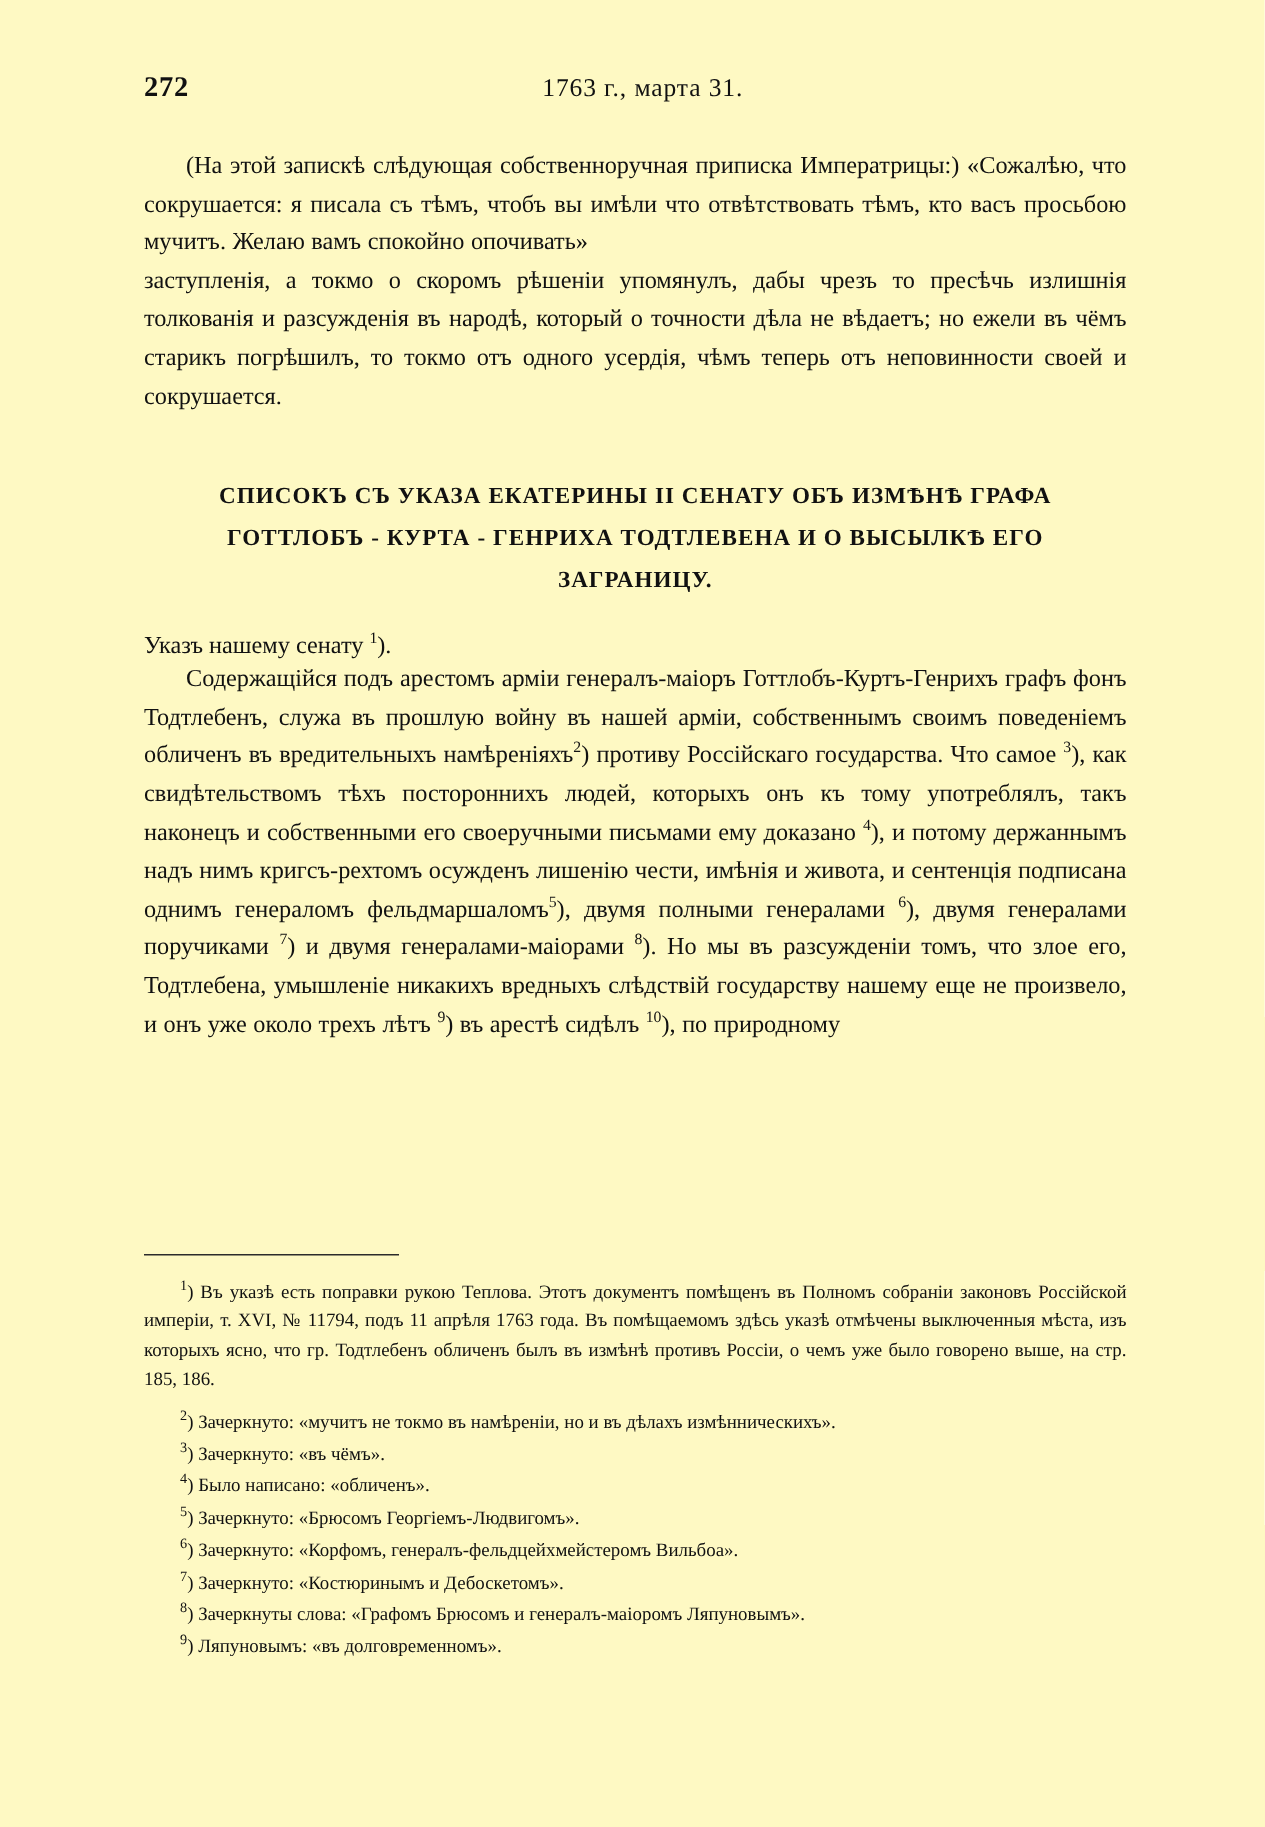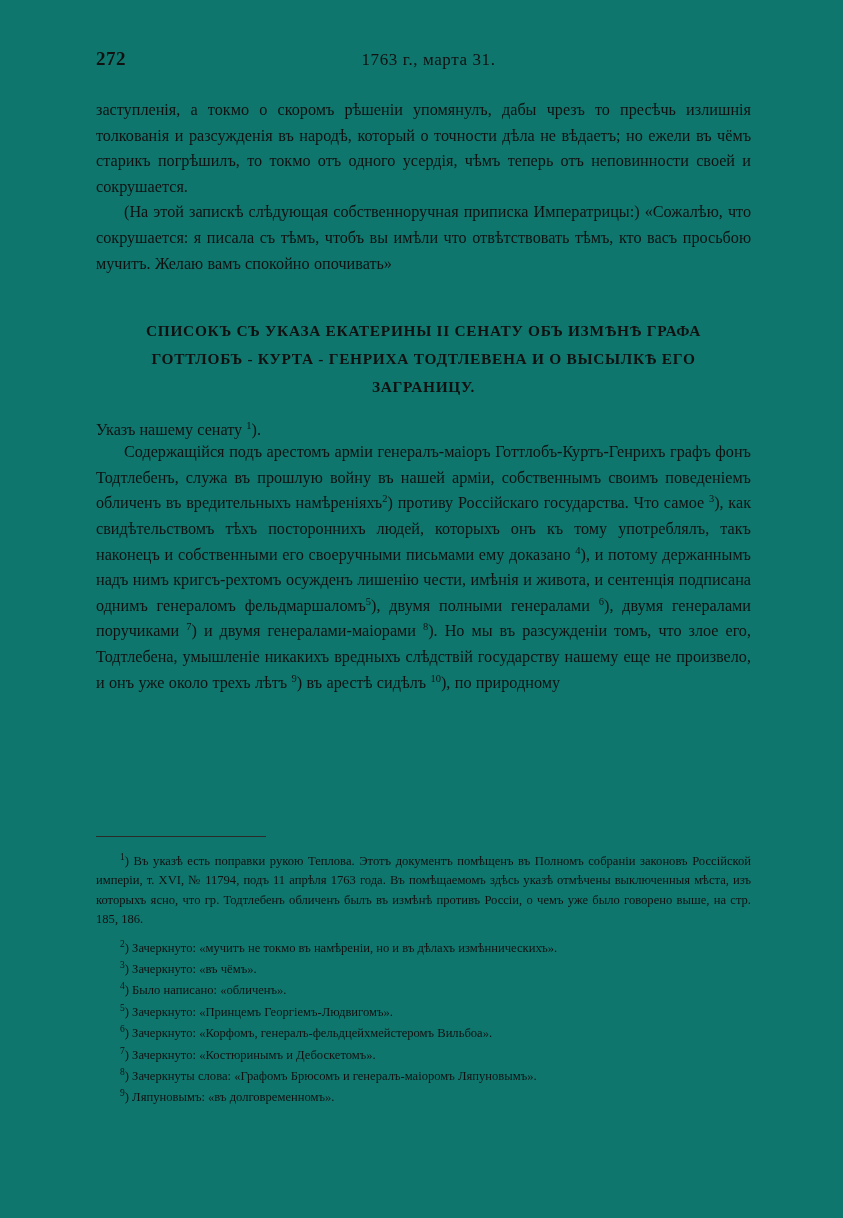--- a/index.html
+++ b/index.html
@@ -13,21 +13,21 @@
     font-family: "Liberation Serif", "DejaVu Serif", serif;
     color: #111111;
     position: relative;
     overflow: hidden;
   }
   .page {
     position: absolute;
     left: 0; top: 0;
     width: 843px;
     height: 1218px;
-    background: #0f766e;
+    background: #fef9c3;
   }
   .content {
     position: absolute;
     left: 96px;
     top: 48px;
     width: 655px;
   }
   
   .page-header {
     display: flex;
@@ -123,42 +123,42 @@
 
 <div class="page">
 
   <div class="content">
 
     <div class="page-header">
       <div class="folio">272</div>
       <div class="running-title">1763 г., марта 31.</div>
     </div>
 
+    <p class="body-par indent">(На этой запискѣ слѣдующая собственноручная приписка Императрицы:) «Сожалѣю, что сокрушается: я писала съ тѣмъ, чтобъ вы имѣли что отвѣтствовать тѣмъ, кто васъ просьбою мучитъ. Желаю вамъ спокойно опочивать»</p>
+
     <p class="body-par">заступленія, а токмо о скоромъ рѣшеніи упомянулъ, дабы чрезъ то пресѣчь излишнія толкованія и разсужденія въ народѣ, который о точности дѣла не вѣдаетъ; но ежели въ чёмъ старикъ погрѣшилъ, то токмо отъ одного усердія, чѣмъ теперь отъ неповинности своей и сокрушается.</p>
-
-    <p class="body-par indent">(На этой запискѣ слѣдующая собственноручная приписка Императрицы:) «Сожалѣю, что сокрушается: я писала съ тѣмъ, чтобъ вы имѣли что отвѣтствовать тѣмъ, кто васъ просьбою мучитъ. Желаю вамъ спокойно опочивать»</p>
 
     <div class="doc-title">СПИСОКЪ СЪ УКАЗА ЕКАТЕРИНЫ II СЕНАТУ ОБЪ ИЗМѢНѢ ГРАФА ГОТТЛОБЪ - КУРТА - ГЕНРИХА ТОДТЛЕВЕНА И О ВЫСЫЛКѢ ЕГО ЗАГРАНИЦУ.</div>
 
 
     <div class="doc-address">
       <span>Указъ нашему сенату </span><sup>1</sup><span>).</span>
     </div>
 
     <p class="body-par indent doc-body"><span>Содержащійся подъ арестомъ арміи генералъ-маіоръ Готтлобъ-Куртъ-Генрихъ графъ фонъ Тодтлебенъ, служа въ прошлую войну въ нашей арміи, собственнымъ своимъ поведеніемъ обличенъ въ вредительныхъ намѣреніяхъ</span><sup>2</sup><span>) противу Россійскаго государства. Что самое </span><sup>3</sup><span>), как свидѣтельствомъ тѣхъ постороннихъ людей, которыхъ онъ къ тому употреблялъ, такъ наконецъ и собственными его своеручными письмами ему доказано </span><sup>4</sup><span>), и потому держаннымъ надъ нимъ кригсъ-рехтомъ осужденъ лишенію чести, имѣнія и живота, и сентенція подписана однимъ генераломъ фельдмаршаломъ</span><sup>5</sup><span>), двумя полными генералами </span><sup>6</sup><span>), двумя генералами поручиками </span><sup>7</sup><span>) и двумя генералами-маіорами </span><sup>8</sup><span>). Но мы въ разсужденіи томъ, что злое его, Тодтлебена, умышленіе никакихъ вредныхъ слѣдствій государству нашему еще не произвело, и онъ уже около трехъ лѣтъ </span><sup>9</sup><span>) въ арестѣ сидѣлъ </span><sup>10</sup><span>), по природному</span></p>
 
   </div>
 
   <div class="fn-rule"></div>
 
   <div class="footnotes">
     <div class="fn first"><sup>1</sup>) <span>Въ указѣ есть поправки рукою Теплова. Этотъ документъ помѣщенъ въ Полномъ собраніи законовъ Россійской имперіи, т. XVI, № 11794, подъ 11 апрѣля 1763 года. Въ помѣщаемомъ здѣсь указѣ отмѣчены выключенныя мѣста, изъ которыхъ ясно, что гр. Тодтлебенъ обличенъ былъ въ измѣнѣ противъ Россіи, о чемъ уже было говорено выше, на стр. 185, 186.</span></div>
     <div class="fn"><sup>2</sup>) <span>Зачеркнуто: «мучитъ не токмо въ намѣреніи, но и въ дѣлахъ измѣнническихъ».</span></div>
     <div class="fn"><sup>3</sup>) <span>Зачеркнуто: «въ чёмъ».</span></div>
     <div class="fn"><sup>4</sup>) <span>Было написано: «обличенъ».</span></div>
-    <div class="fn"><sup>5</sup>) <span>Зачеркнуто: «Принцемъ Георгіемъ-Людвигомъ».</span></div>
+    <div class="fn"><sup>5</sup>) <span>Зачеркнуто: «Брюсомъ Георгіемъ-Людвигомъ».</span></div>
     <div class="fn"><sup>6</sup>) <span>Зачеркнуто: «Корфомъ, генералъ-фельдцейхмейстеромъ Вильбоа».</span></div>
     <div class="fn"><sup>7</sup>) <span>Зачеркнуто: «Костюринымъ и Дебоскетомъ».</span></div>
     <div class="fn"><sup>8</sup>) <span>Зачеркнуты слова: «Графомъ Брюсомъ и генералъ-маіоромъ Ляпуновымъ».</span></div>
     <div class="fn"><sup>9</sup>) <span>Ляпуновымъ: «въ долговременномъ».</span></div>
   </div>
 
 </div>
 
 </body></html>

